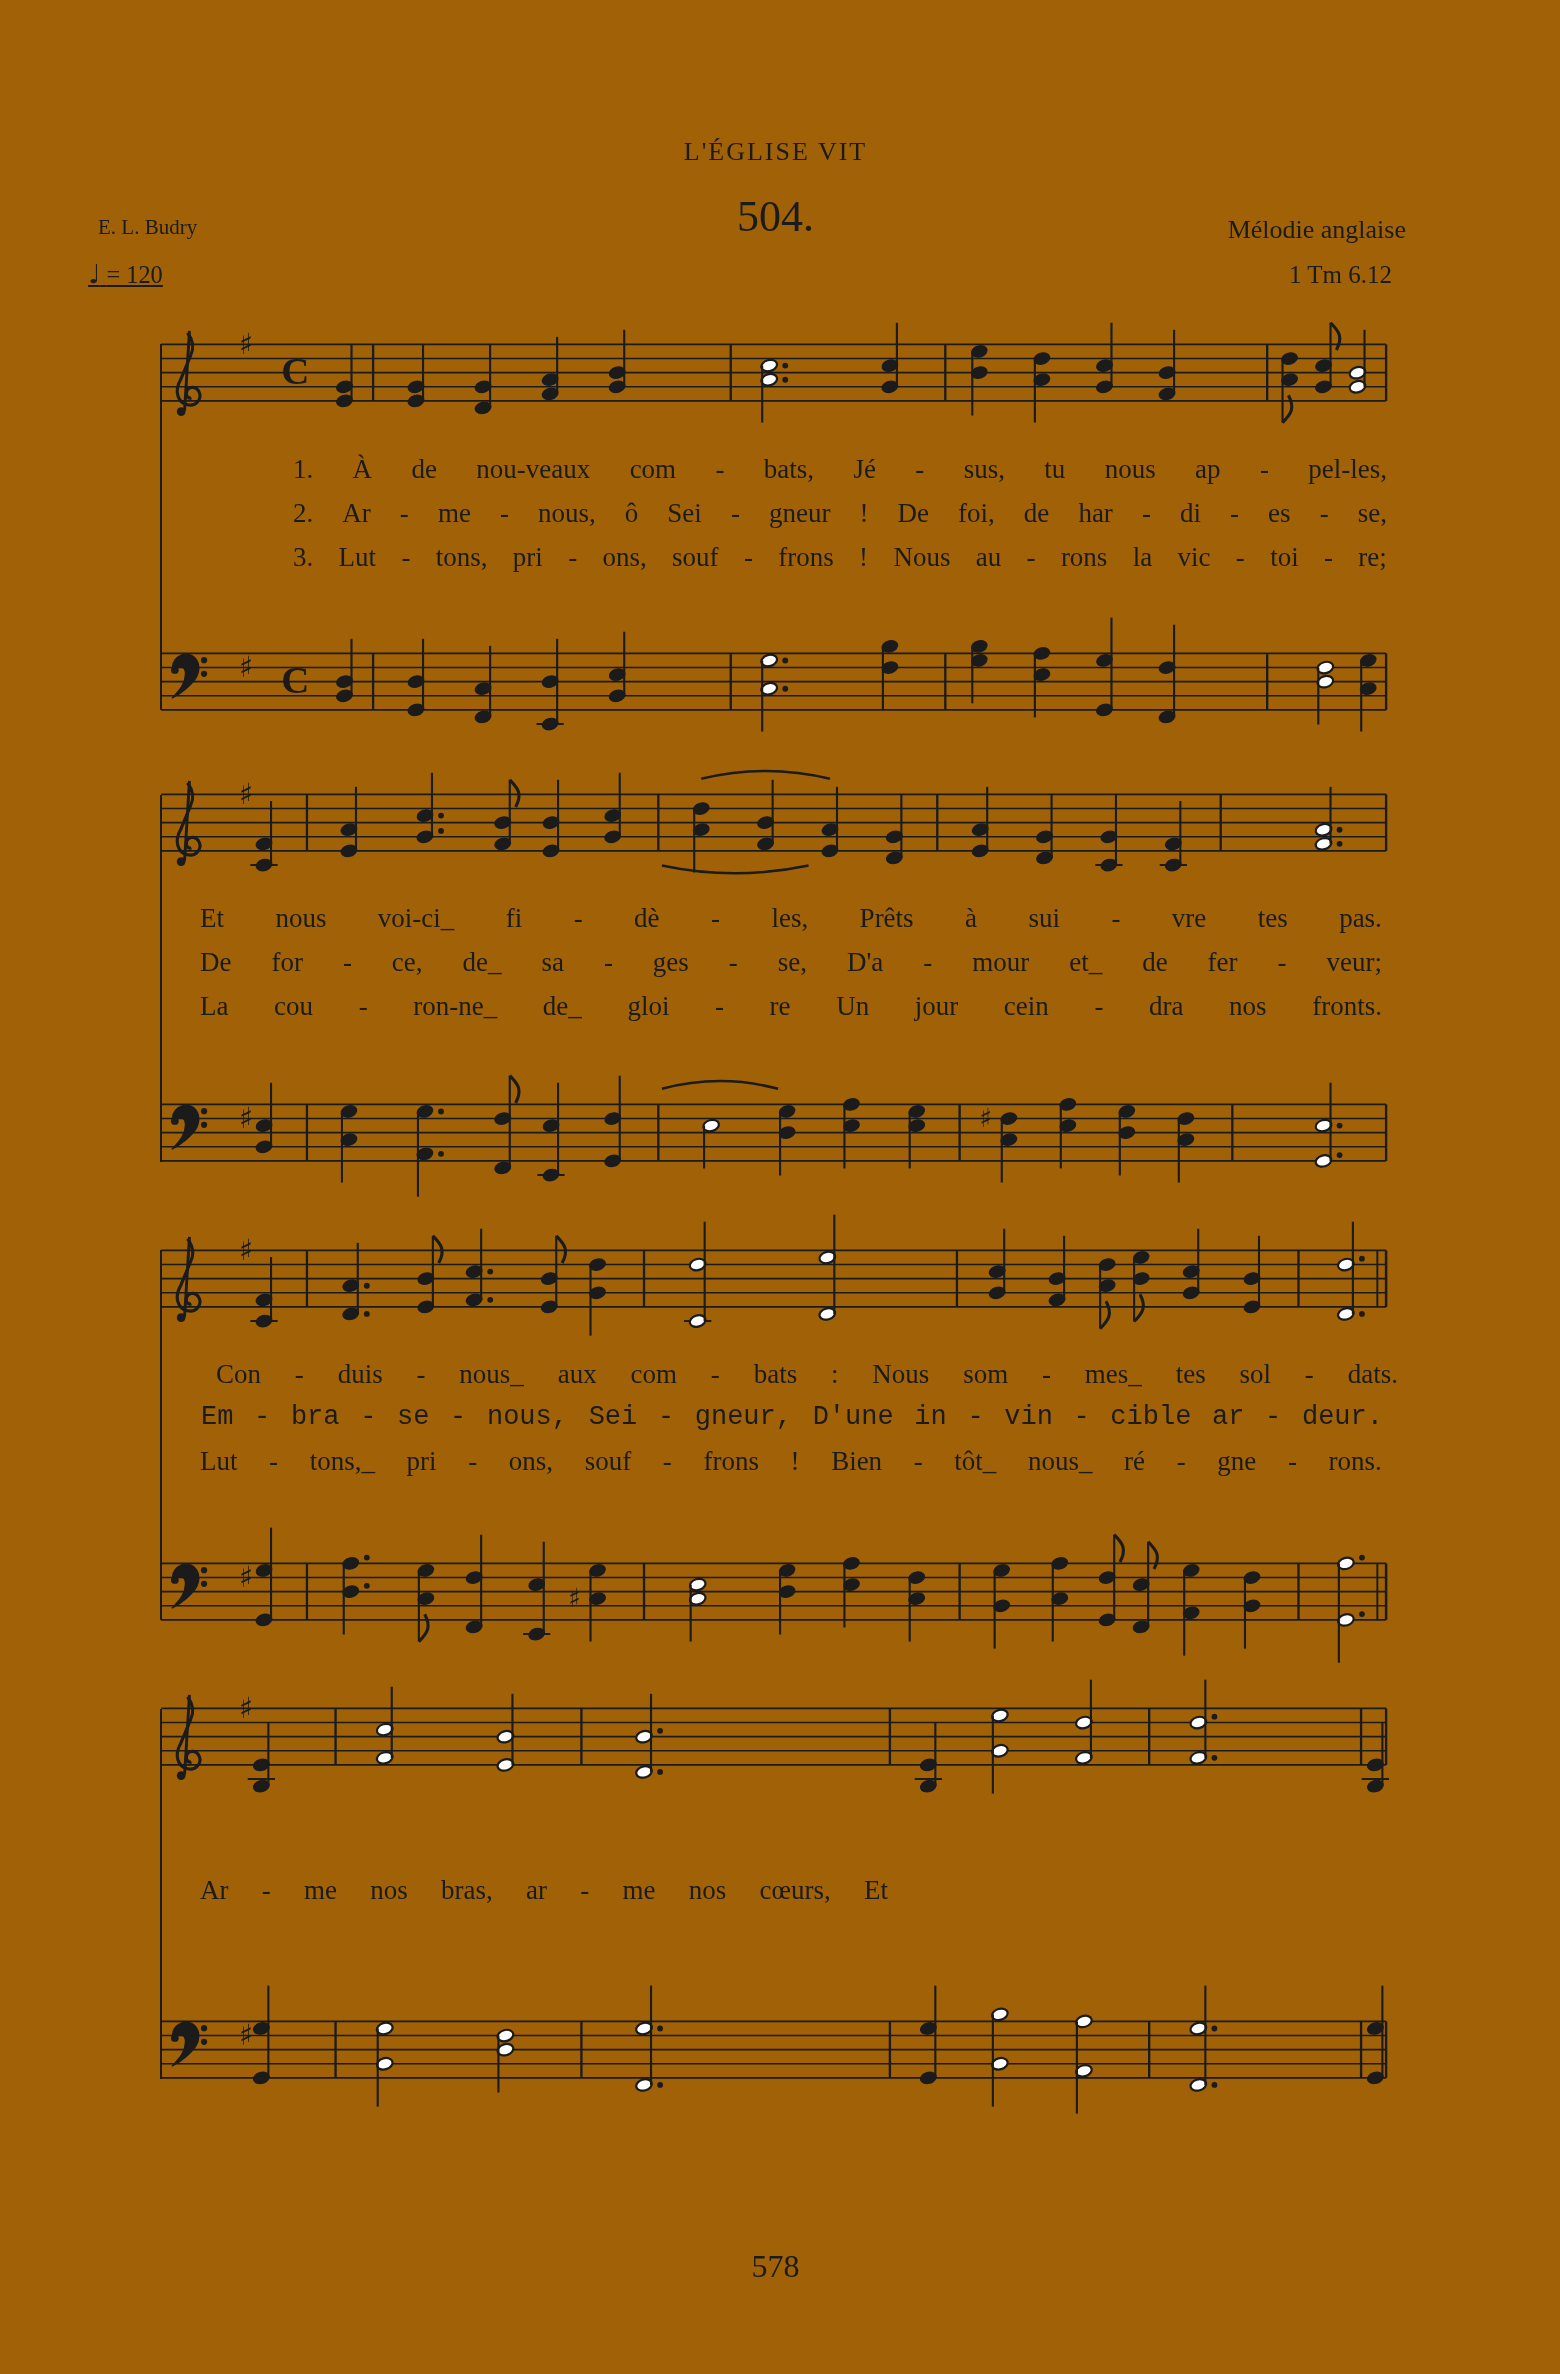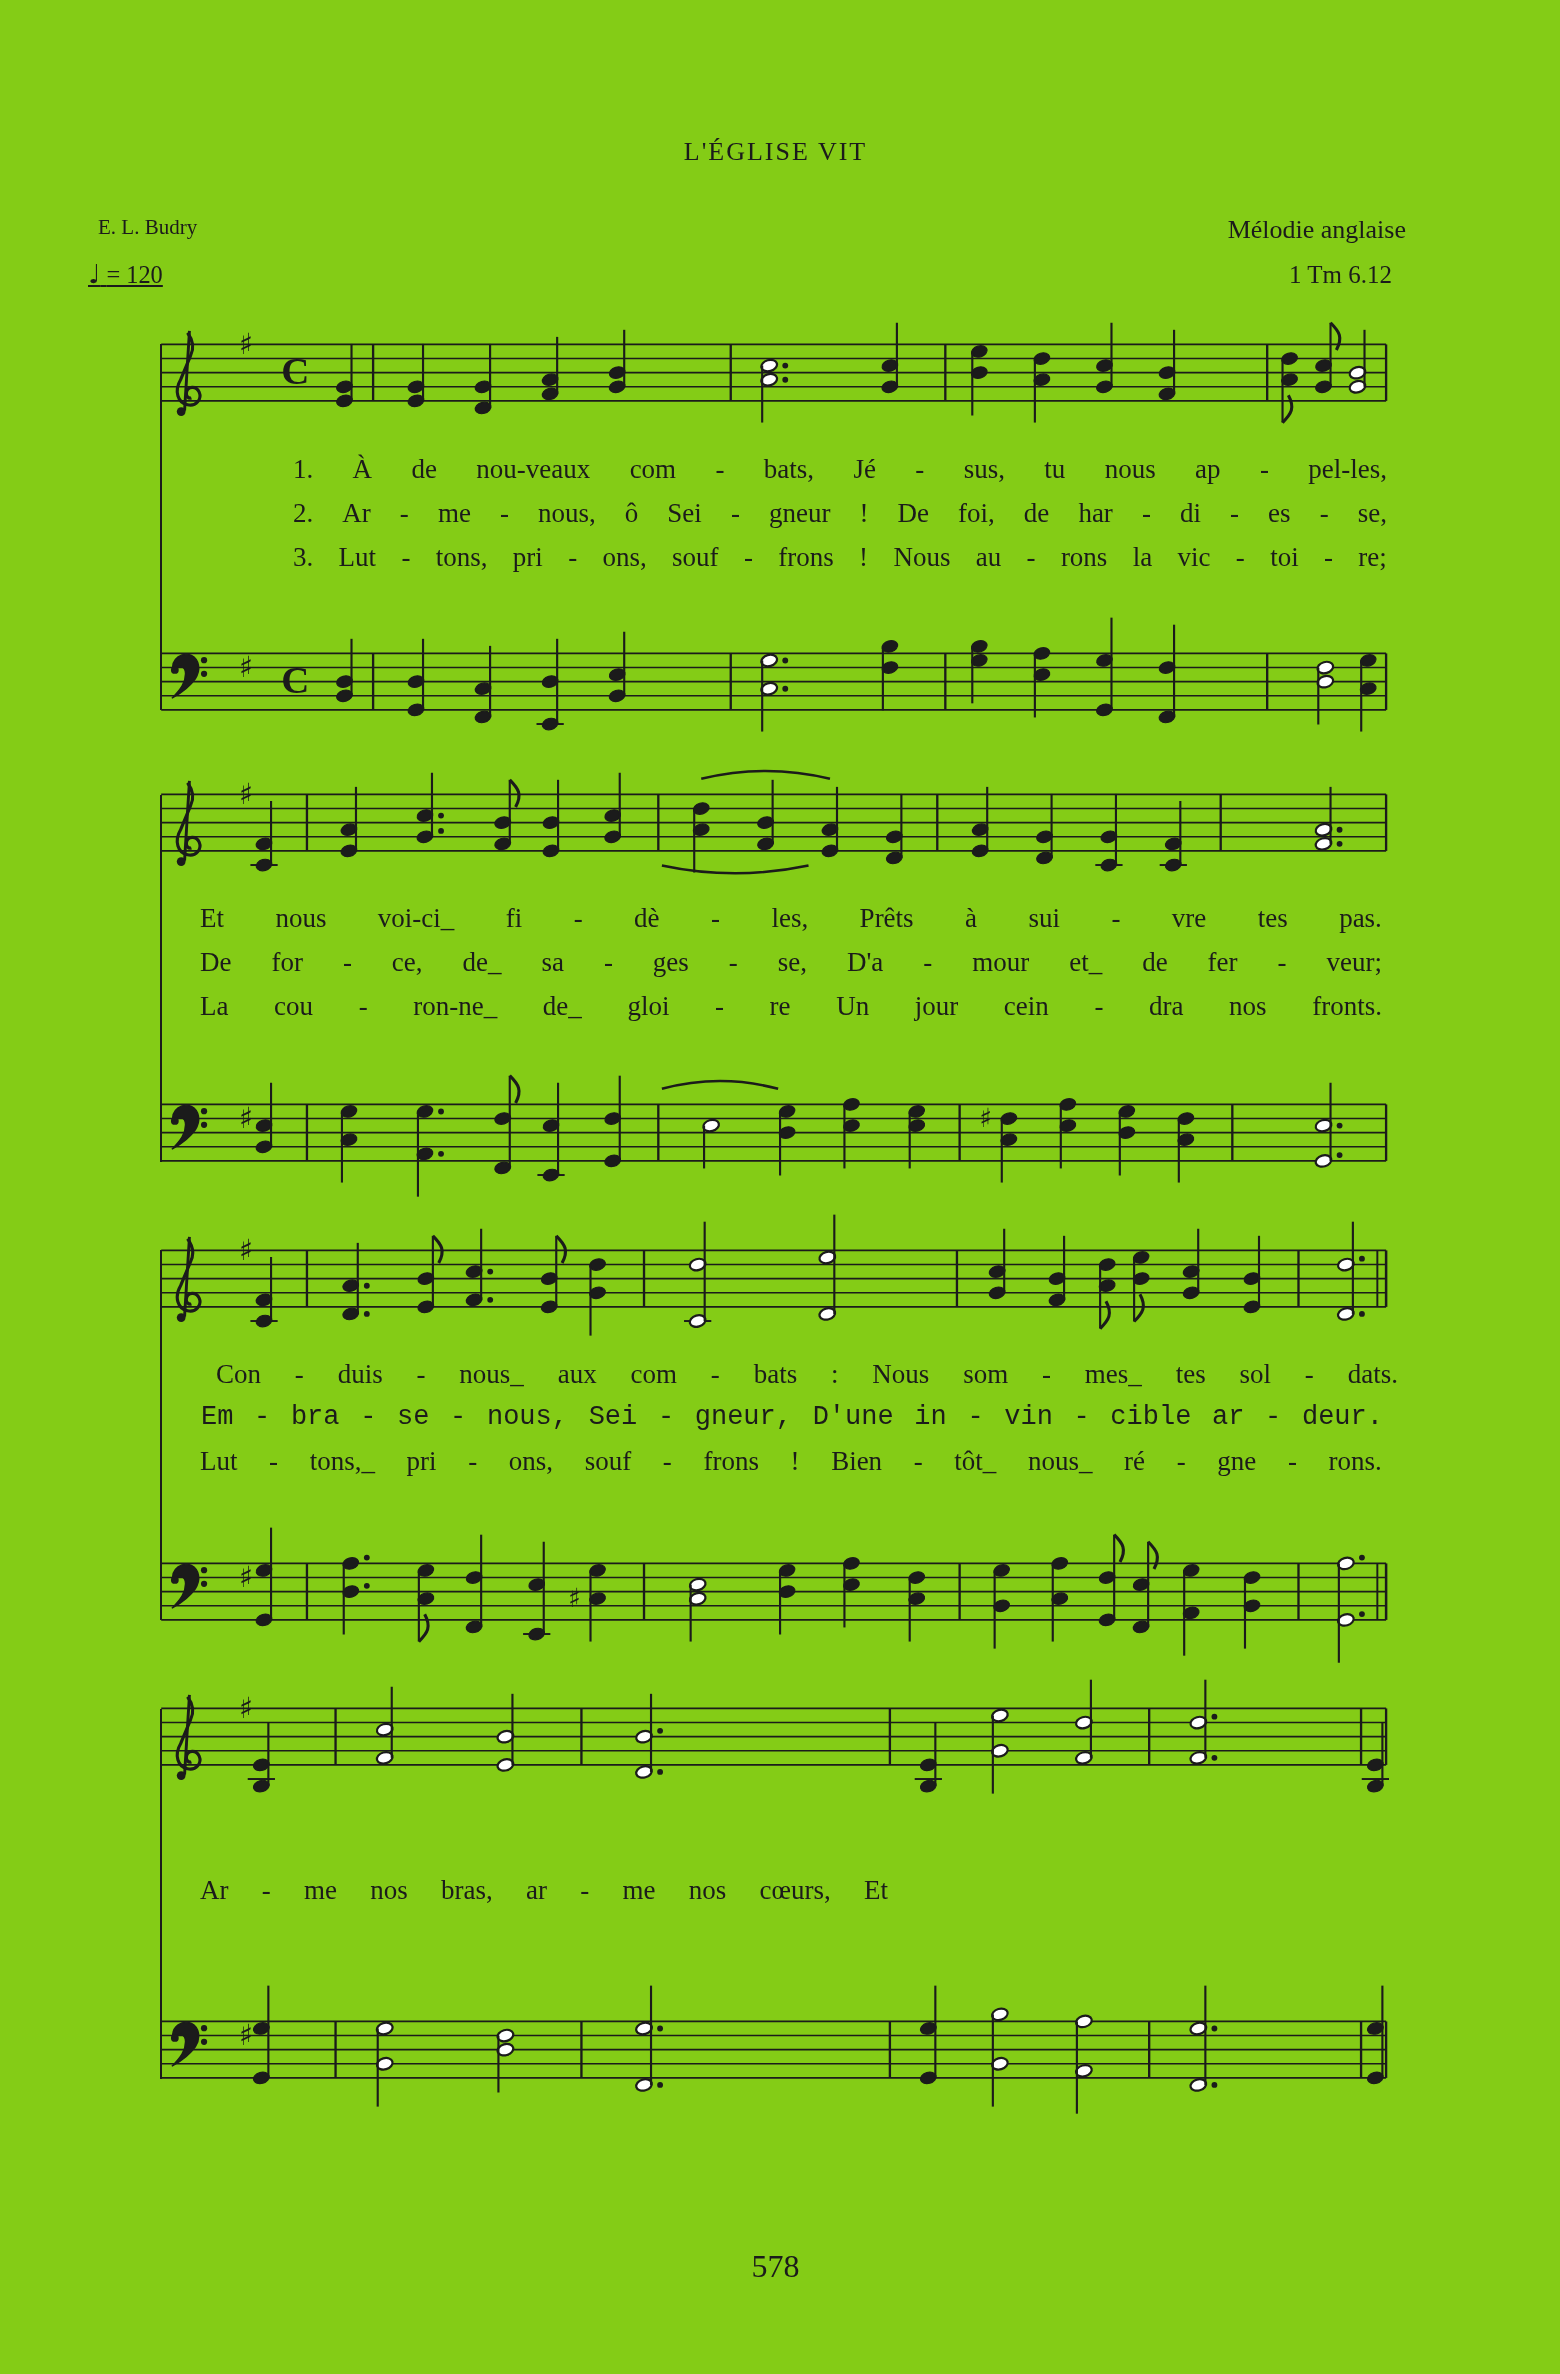--- a/index.html
+++ b/index.html
@@ -1,17 +1,17 @@
 <!DOCTYPE html>
 <html><head>
 <meta charset="utf-8">
 <style>
   html,body{margin:0;padding:0;background:#e8e8e8;}
   .sheet{
-    position:relative;width:1560px;height:2375px;background:#84cc16;
+    position:relative;width:1560px;height:2375px;background:#a16207;
     font-family:"Liberation Serif","DejaVu Serif",serif;color:#1b1b1b;overflow:hidden;
   }
   .center{position:absolute;left:88px;width:1375px;text-align:center;}
   .sect{top:137px;font-size:26px;letter-spacing:2px;}
   .num{top:191px;font-size:44px;}
   .title{top:240px;font-size:49px;}
   .author{position:absolute;left:98px;top:215px;font-size:21px;}
   .tempo{position:absolute;left:88px;top:259px;font-size:24.4px;text-decoration:underline;}
   .tempo .tnote{font-family:"DejaVu Sans",sans-serif;font-size:26px;}
   .melody{position:absolute;right:154px;top:215px;font-size:26px;text-align:right;}
@@ -19,20 +19,21 @@
   .pageno{position:absolute;left:88px;width:1375px;top:2216px;text-align:center;font-size:32px;margin-top:32px;}
   .lyr-line{position:absolute;display:flex;justify-content:space-between;font-size:27px;white-space:nowrap;}
   .sysline{position:absolute;width:2px;background:#1b1b1b;}
   svg{position:absolute;overflow:visible;}
 </style>
 </head>
 <body>
 
 <div class="sheet">
   <div class="center sect">L'ÉGLISE VIT</div>
+  <div class="center num">504.</div>
   <div class="author">E. L. Budry</div>
   <div class="tempo"><span class="tnote">♩</span> <span>= 120</span></div>
   <div class="melody">Mélodie anglaise</div>
   <div class="scripture">1 Tm 6.12</div>
   <div id="music">
       <svg width="1239" height="185" viewBox="0 -60 1270 190" style="left: 160px; top: 286px;">
         <line x1="0" y1="0" x2="1258" y2="0" stroke="#1b1b1b" stroke-width="1.7"></line>
         <line x1="0" y1="14.5" x2="1258" y2="14.5" stroke="#1b1b1b" stroke-width="1.7"></line>
         <line x1="0" y1="29" x2="1258" y2="29" stroke="#1b1b1b" stroke-width="1.7"></line>
         <line x1="0" y1="43.5" x2="1258" y2="43.5" stroke="#1b1b1b" stroke-width="1.7"></line>

